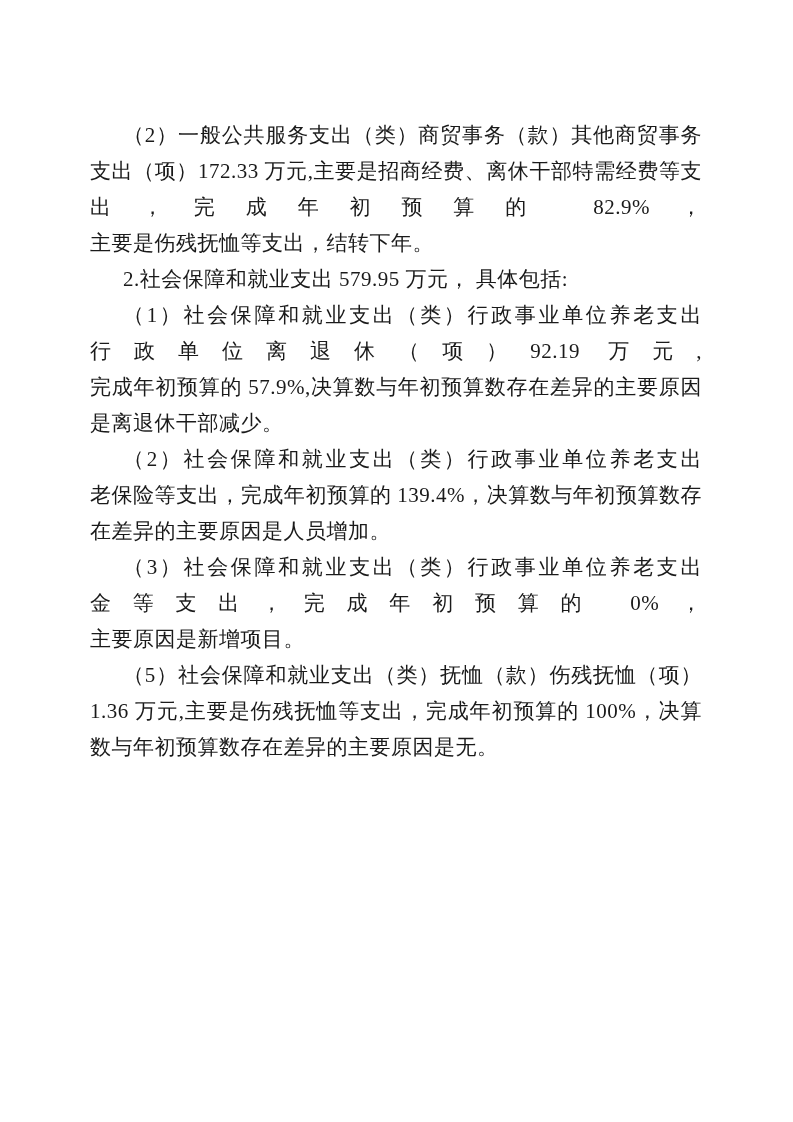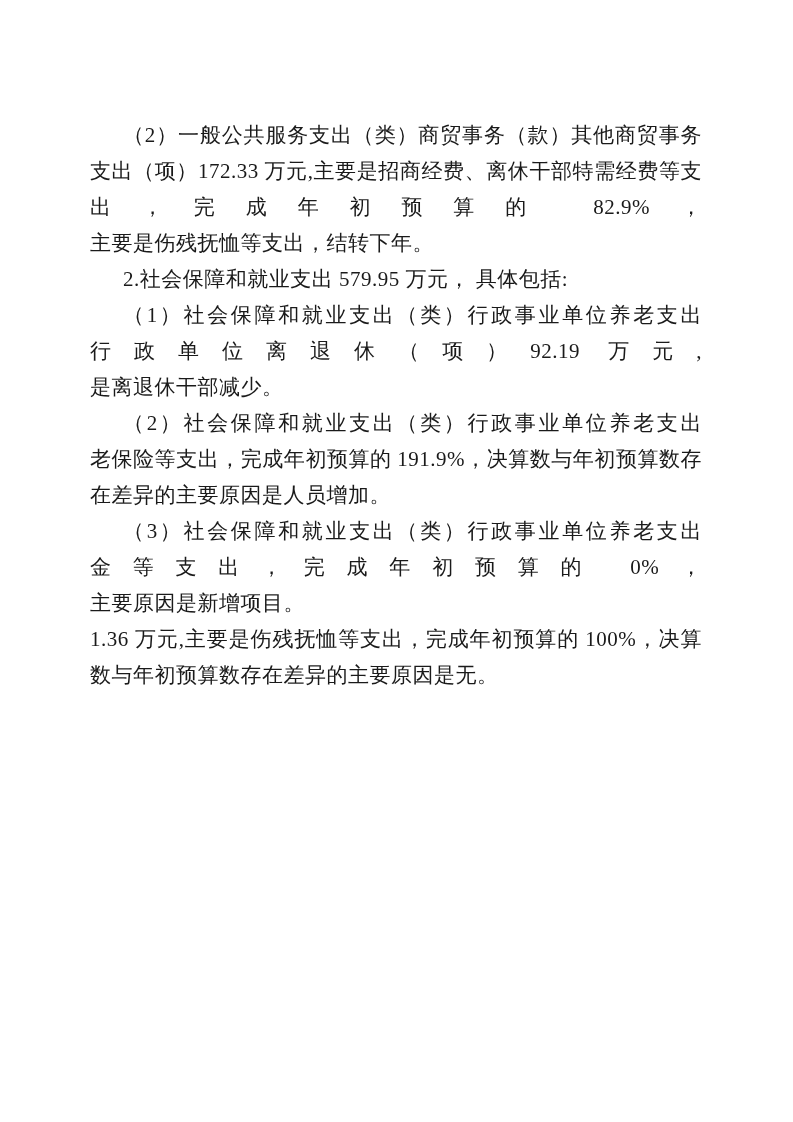--- a/index.html
+++ b/index.html
@@ -55,30 +55,32 @@
         <div class="line fill">支出（项）172.33 万元,主要是招商经费、离休干部特需经费等支</div>
         <div class="line fill">出，完成年初预算的 82.9%，决算数与年初预算数存在差异的主要</div>
         <div class="line">主要是伤残抚恤等支出，结转下年。</div>
       </div>
       <div class="para">
         <div class="line indent">2.社会保障和就业支出 579.95 万元， 具体包括:</div>
       </div>
       <div class="para">
         <div class="line indent fill">（1）社会保障和就业支出（类）行政事业单位养老支出（款）</div>
         <div class="line fill">行政单位离退休（项）92.19 万元,主要是离退休干部工资等支出，</div>
+        <div class="line fill">完成年初预算的 57.9%,决算数与年初预算数存在差异的主要原因</div>
         <div class="line">是离退休干部减少。</div>
       </div>
       <div class="para">
         <div class="line indent fill">（2）社会保障和就业支出（类）行政事业单位养老支出（款）</div>
-        <div class="line fill">老保险等支出，完成年初预算的 191.9%，决算数与年初预算数存</div>
+        <div class="line fill">老保险等支出，完成年初预算的 139.4%，决算数与年初预算数存</div>
         <div class="line">在差异的主要原因是人员增加。</div>
       </div>
       <div class="para">
         <div class="line indent fill">（3）社会保障和就业支出（类）行政事业单位养老支出（款）</div>
         <div class="line fill">金等支出，完成年初预算的 0%，决算数与年初预算数存在差异的</div>
         <div class="line">主要原因是新增项目。</div>
       </div>
       <div class="para">
+        <div class="line indent fill">（5）社会保障和就业支出（类）抚恤（款）伤残抚恤（项）</div>
         <div class="line fill">1.36 万元,主要是伤残抚恤等支出，完成年初预算的 100%，决算</div>
         <div class="line">数与年初预算数存在差异的主要原因是无。</div>
       </div>
     </main>
 </div>
 
 </body></html>

